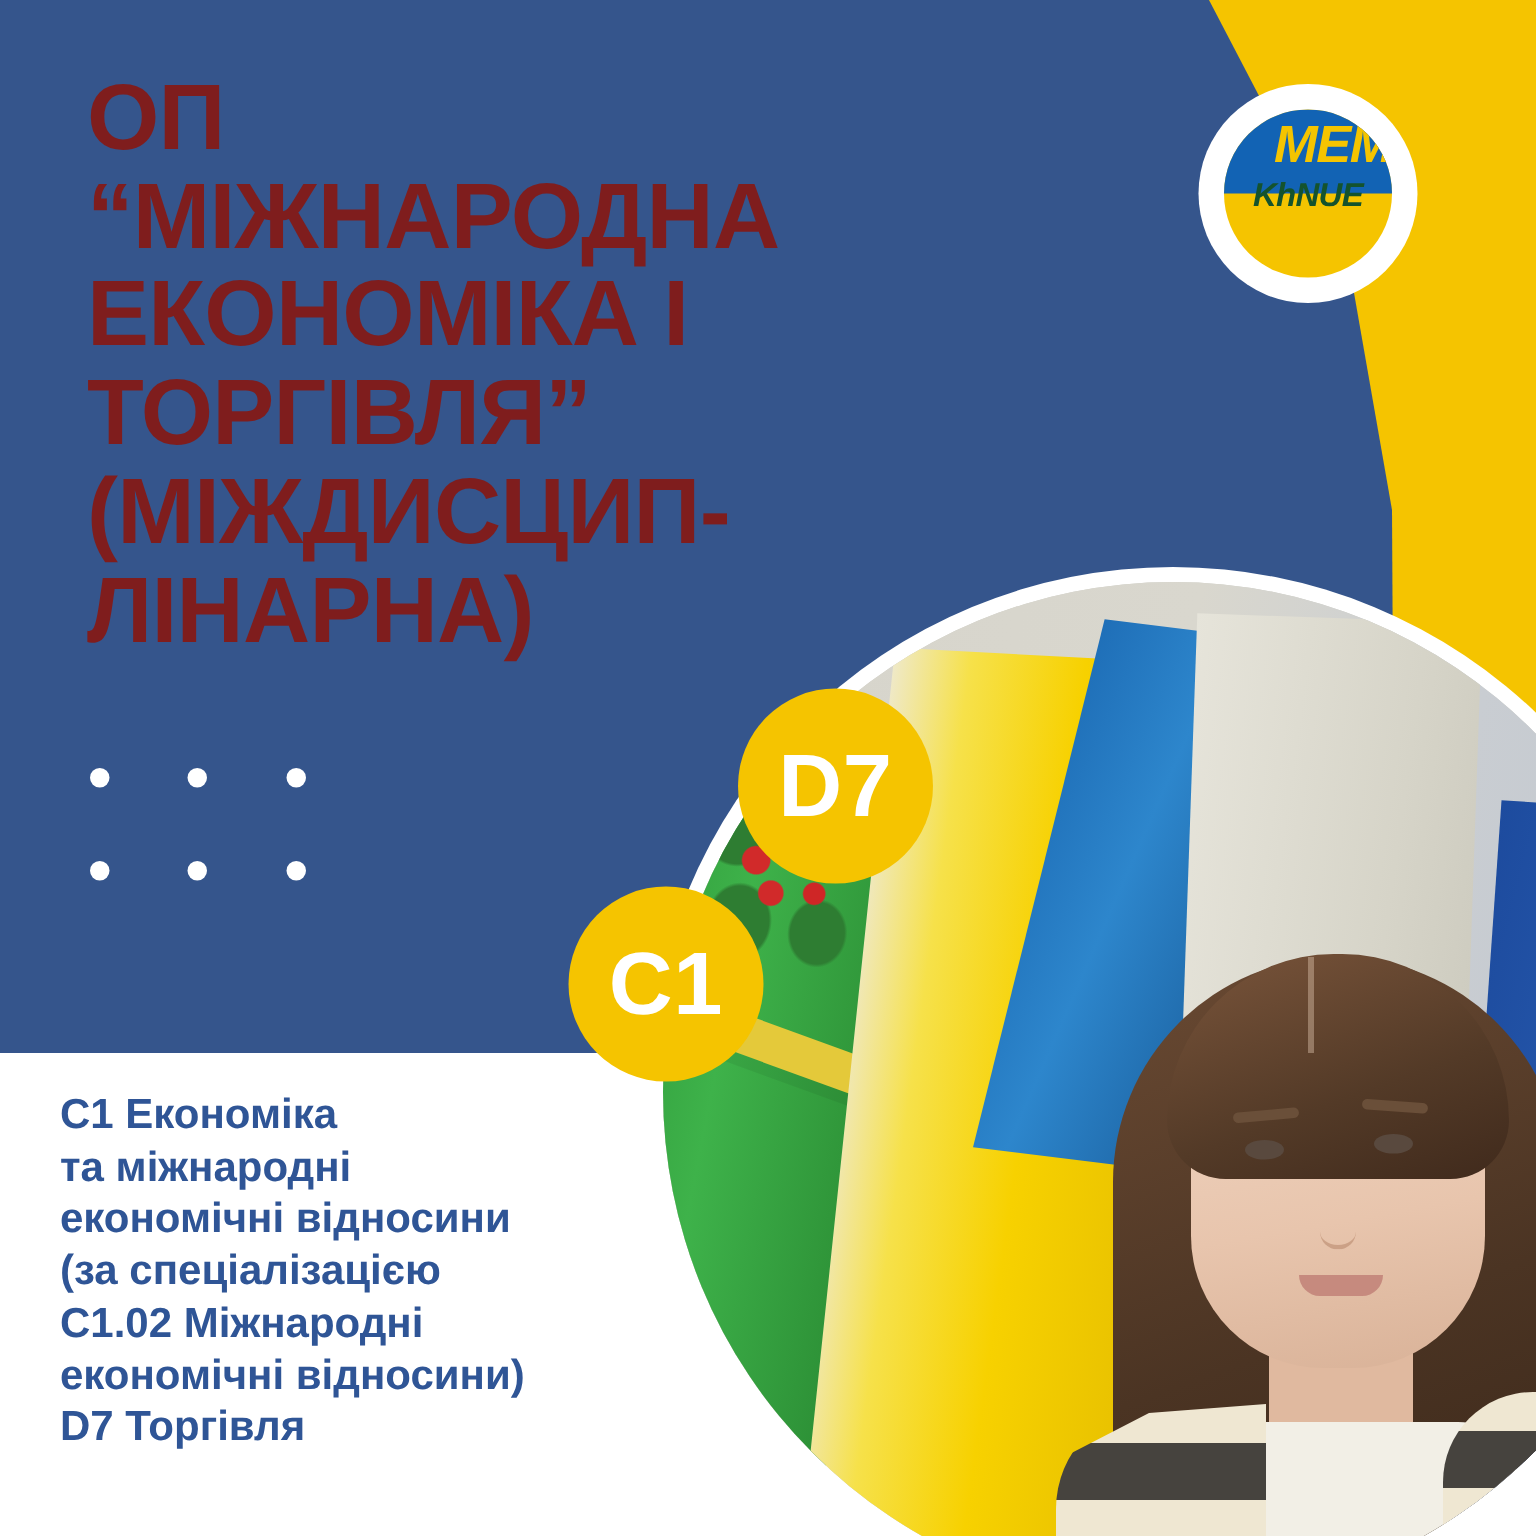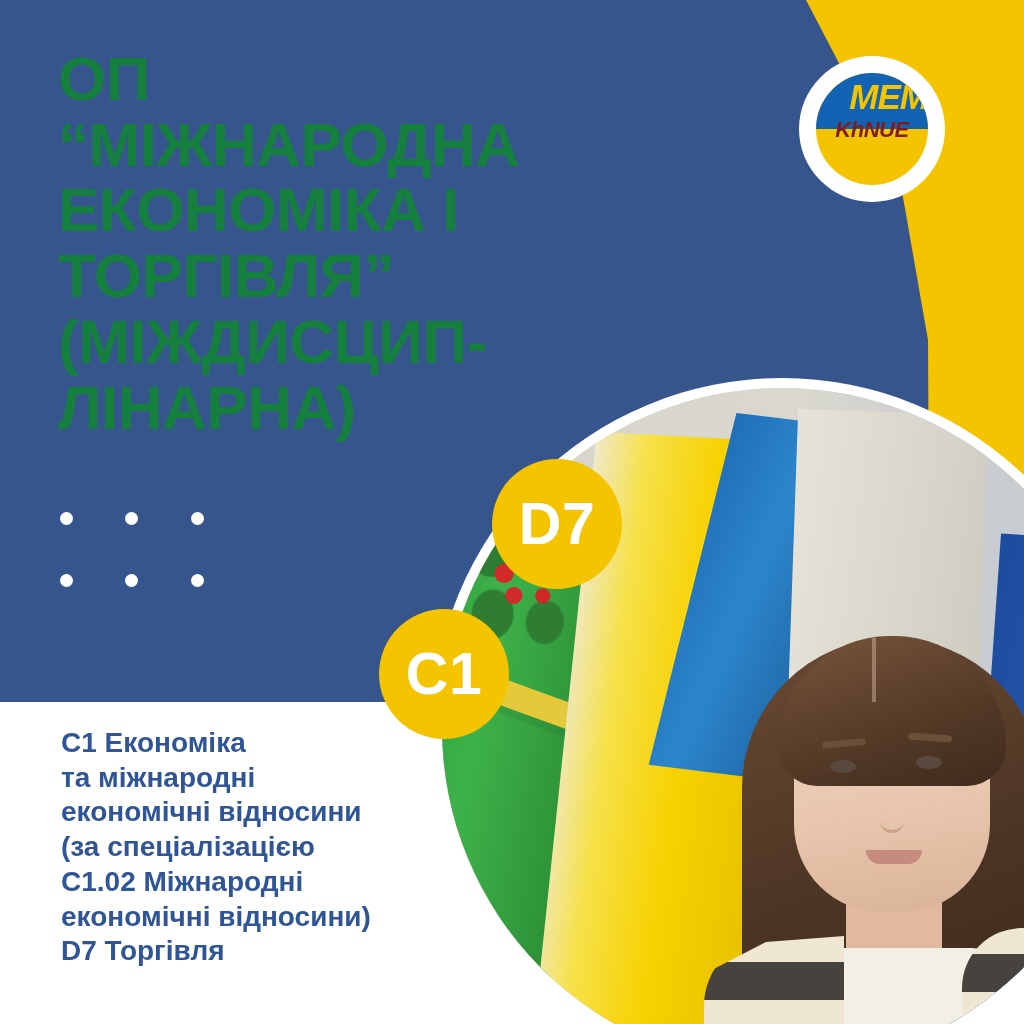--- a/index.html
+++ b/index.html
@@ -212,21 +212,21 @@
     background: #F5C400;
     color: #ffffff;
     display: flex;
     align-items: center;
     justify-content: center;
     font-weight: bold;
     letter-spacing: 0.5px;
     line-height: 1;
   }
   .badge-d7 { left: 492px; top: 459px; width: 130px; height: 130px; font-size: 59px; }
-  .badge-c1 { left: 379px; top: 609px; width: 130px; height: 130px; font-size: 59px; text-align: right; }
+  .badge-c1 { left: 379px; top: 591px; width: 130px; height: 130px; font-size: 59px; text-align: right; }
 
   
   .logo-wrap {
     position: absolute;
     left: 799px; top: 56px;
     width: 146px; height: 146px;
     border-radius: 50%;
     background: #ffffff;
     display: flex; align-items: center; justify-content: center;
   }
@@ -255,31 +255,31 @@
     line-height: 1;
   }
   .logo-khnue {
     position: absolute;
     left: 0; top: 46px;
     width: 112px;
     text-align: center;
     font-size: 22px;
     font-weight: bold;
     font-style: italic;
-    color: #7f1d1d;
+    color: #14532d;
     letter-spacing: -0.5px;
     line-height: 1;
   }
 
   
   .title {
     position: absolute;
     left: 58px; top: 46px;
     width: 640px;
-    color: #15803d;
+    color: #7f1d1d;
     font-size: 62px;
     font-weight: bold;
     line-height: 1.06;
     letter-spacing: -0.5px;
     white-space: pre-line;
   }
   .dots {
     position: absolute;
     left: 60px; top: 512px;
     width: 210px;
@@ -308,21 +308,20 @@
 
   .specialties {
     position: absolute;
     left: 40px; top: 726px;
     width: 440px;
     color: #2F5596;
     font-size: 28px;
     font-weight: bold;
     line-height: 1.24;
     white-space: pre-line;
-    margin-left: 21px;
   }
 </style>
 </head>
 <body>
 
 <div id="poster">
 
   <div class="bg-yellow"></div>
   <div class="bg-yellow-right"></div>
   <div class="bg-blue"></div>

